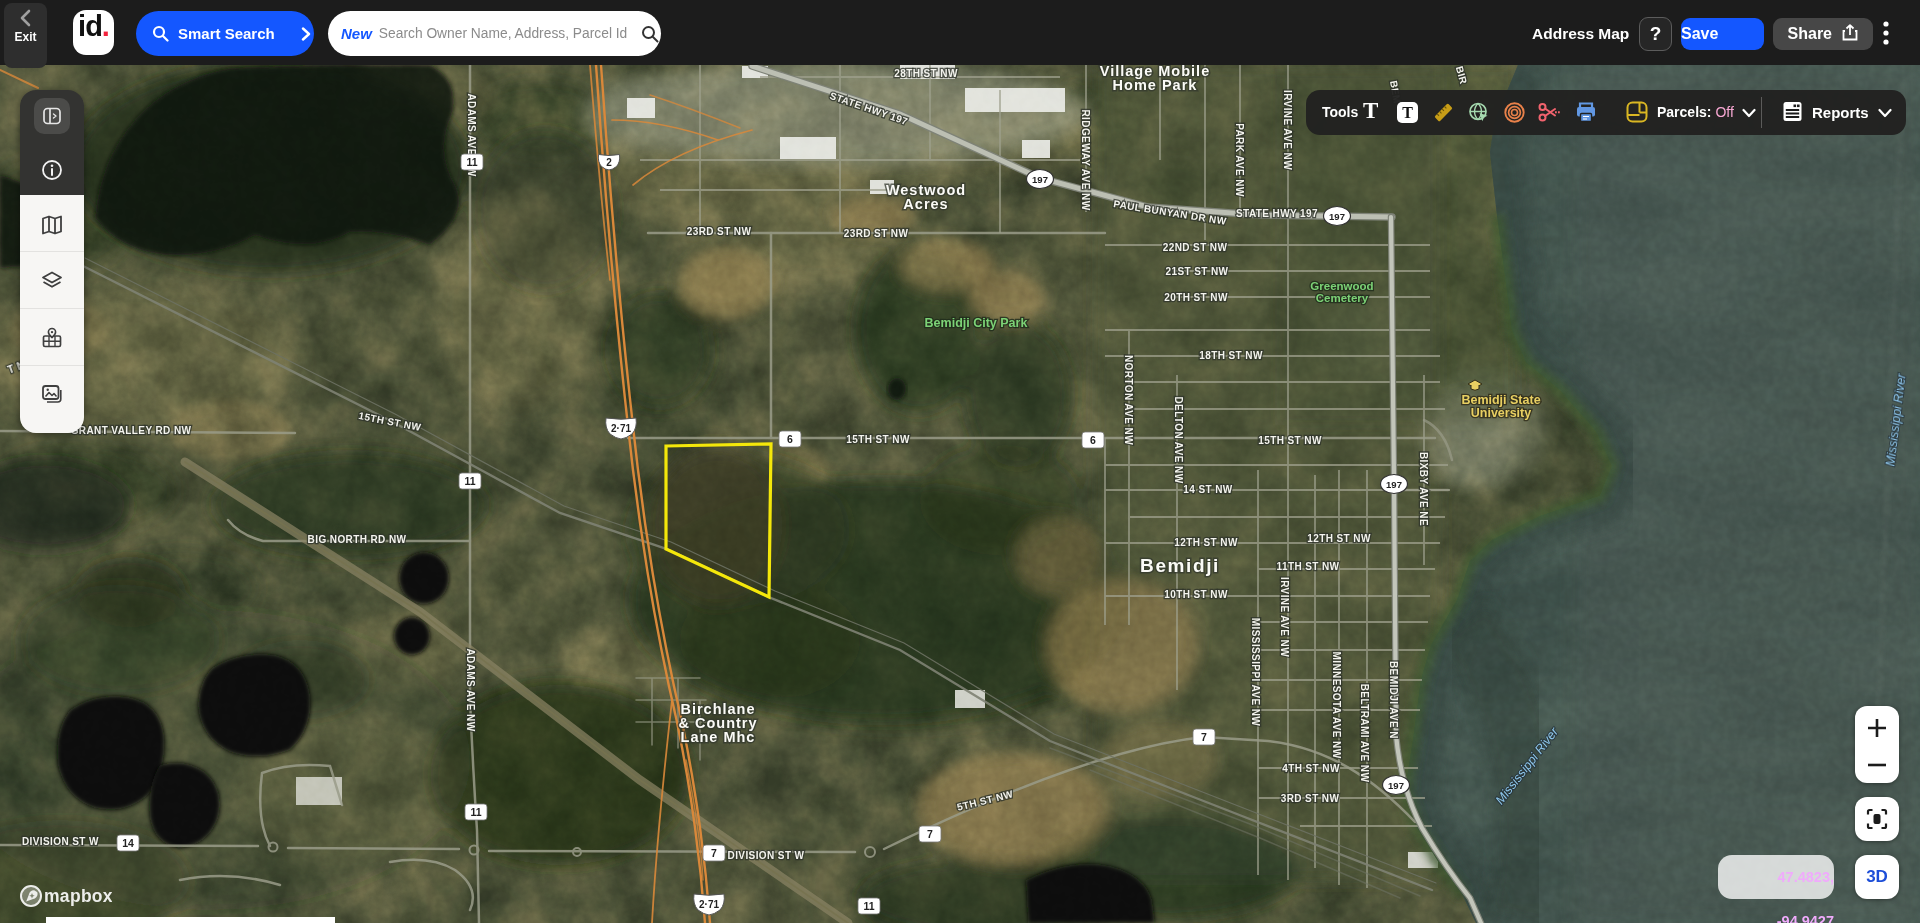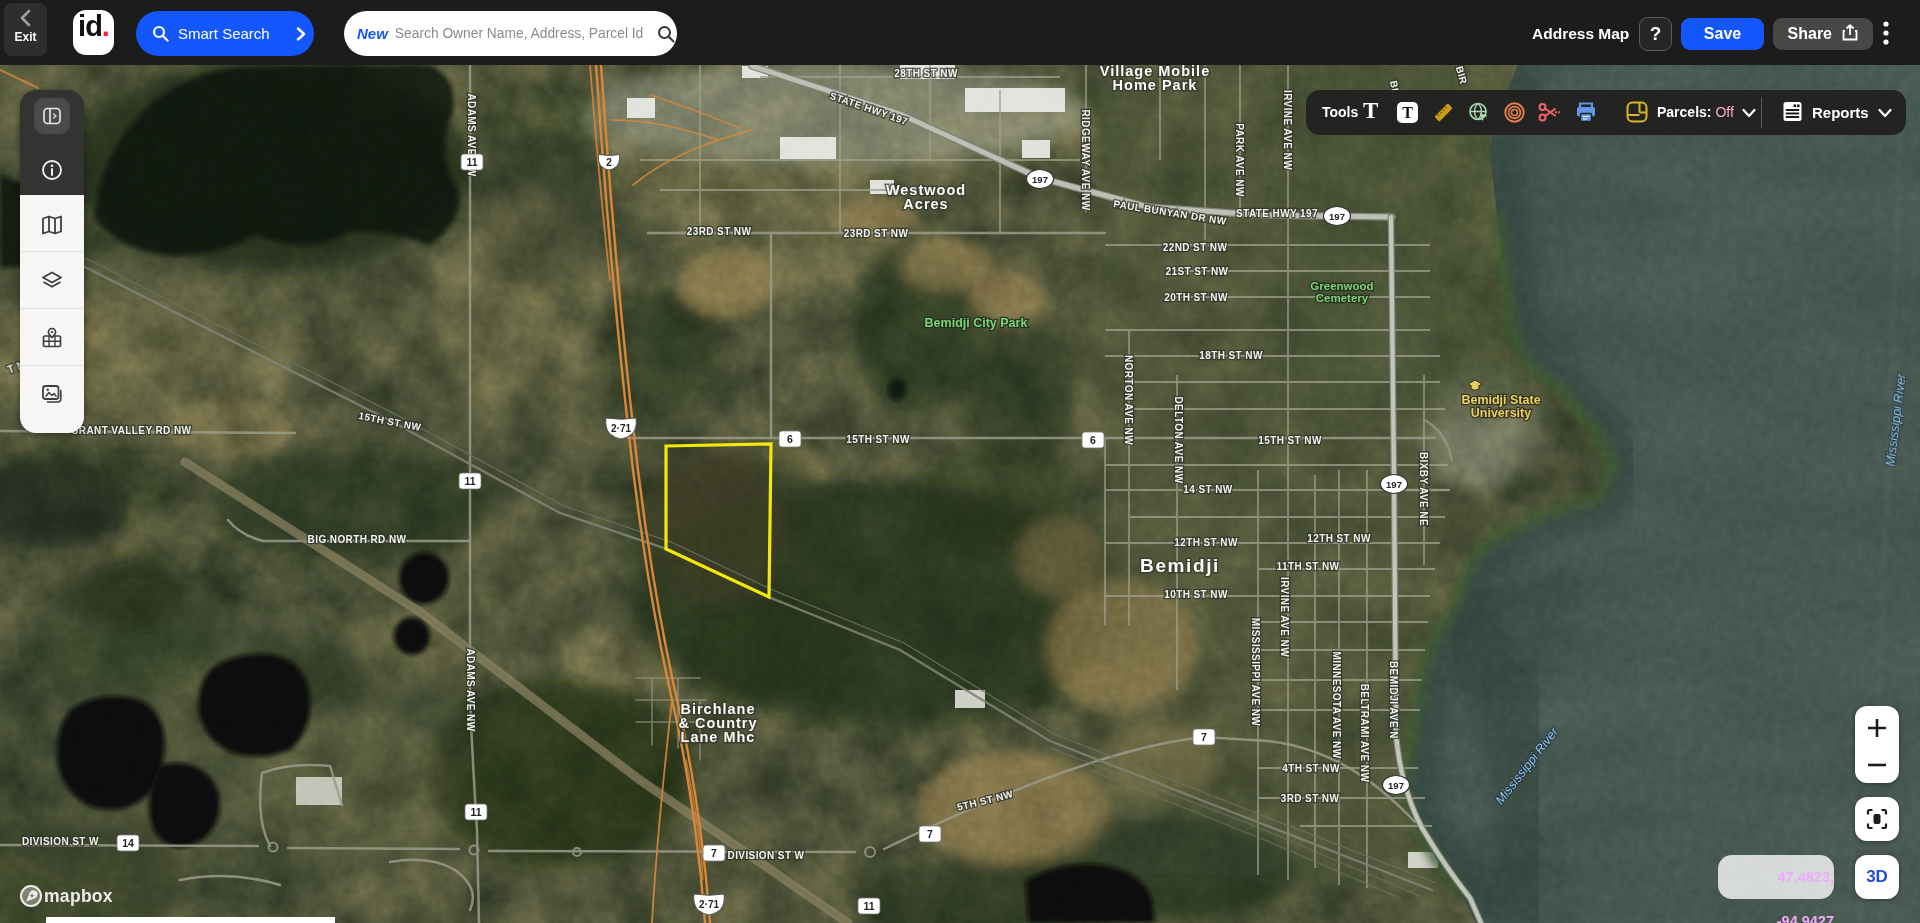--- a/index.html
+++ b/index.html
@@ -1,25 +1,25 @@
 <!DOCTYPE html>
 <html><head>
 <meta charset="utf-8">
 <style>
   html,body{margin:0;padding:0;width:1920px;height:923px;overflow:hidden;background:#10120e;font-family:"Liberation Sans",sans-serif;}
   .abs{position:absolute}
   #exitbtn,#logo,#smartsearch,#searchbox,#previewmap,#helpbtn,#savebtn,#sharebtn{z-index:51}
   #topbar{position:absolute;left:0;top:0;width:1920px;height:65px;background:#1c1c1c;z-index:50}
-  #exitbtn{position:absolute;left:4px;top:3px;width:43px;height:53px;background:#2e2e2e;border-radius:8px;color:#fff;text-align:center}
+  #exitbtn{position:absolute;left:4px;top:3px;width:43px;height:65px;background:#2e2e2e;border-radius:8px;color:#fff;text-align:center}
   #logo{position:absolute;left:73px;top:10px;width:41px;height:45px;background:#fff;border-radius:13px;display:flex;align-items:flex-start;justify-content:center;font-weight:bold;font-size:29px;color:#111;letter-spacing:-1px}
   #smartsearch{position:absolute;left:136px;top:11px;width:178px;height:45px;background:#1457ff;border-radius:23px;display:flex;align-items:center;color:#fff}
-  #searchbox{position:absolute;left:344px;top:11px;width:333px;height:45px;background:#fff;border-radius:23px;display:flex;align-items:center}
+  #searchbox{position:absolute;left:328px;top:11px;width:333px;height:45px;background:#fff;border-radius:23px;display:flex;align-items:center}
   #previewmap{position:absolute;left:1532px;top:25px;color:#fff;font-size:15.5px;font-weight:bold}
   #helpbtn{position:absolute;left:1639px;top:17px;width:31px;height:32px;background:#262626;border:1.5px solid #5c5c5c;border-radius:9px;color:#fff;font-size:19px;font-weight:bold;text-align:center;line-height:31px}
-  #savebtn{position:absolute;left:1681px;top:18px;width:83px;height:32px;background:#1457ff;border-radius:9px;color:#fff;font-size:16px;font-weight:bold;text-align:center;line-height:32px}
+  #savebtn{position:absolute;left:1681px;top:18px;width:83px;height:32px;background:#1457ff;border-radius:9px;color:#fff;font-size:16px;font-weight:bold;text-align:left;line-height:32px}
   #sharebtn{position:absolute;left:1773px;top:18px;width:100px;height:32px;background:#474747;border-radius:9px;color:#fff;font-size:16px;font-weight:bold;text-align:center;line-height:32px}
   .ctrlbtn{position:absolute;width:44px;background:#fff;border-radius:12px;box-shadow:0 1px 4px rgba(0,0,0,.4);z-index:40}
   #coordpill{position:absolute;left:1718px;top:855px;width:116px;height:44px;background:rgba(255,255,255,.78);border-radius:14px;color:#f0abfc;font-size:14.5px;font-weight:bold;text-align:right;line-height:44px;z-index:40}
   #mapboxlogo{position:absolute;left:20px;top:884px;z-index:40;color:rgba(255,255,255,.9)}
   #attrib{position:absolute;left:46px;top:917px;width:289px;height:6px;background:#fff;z-index:39}
 </style>
 </head>
 <body>
 
 <div id="mapwrap" class="abs" style="left:0;top:0;width:1920px;height:923px">
@@ -506,21 +506,21 @@
   <div style="font-size:12px;font-weight:bold;margin-top:-1px">Exit</div>
 </div>
 
 <div id="logo">id<span style="color:#f3223c">.</span></div>
 
 <div id="smartsearch">
   <svg width="17" height="17" style="margin-left:16px" viewBox="0 0 17 17">
       <circle cx="7" cy="7" r="5" fill="none" stroke="#fff" stroke-width="2.2"></circle>
       <path d="M11 11 L15.5 15.5" stroke="#fff" stroke-width="2.2" stroke-linecap="round"></path>
     </svg>
-  <span style="font-size:15px;font-weight:normal;margin-left:9px">Smart Search</span>
+  <span style="font-size:15px;font-weight:bold;margin-left:9px">Smart Search</span>
   <svg width="14" height="14" style="margin-left:24px" viewBox="0 0 14 14">
       <path d="M4 1.5 L10 7 L4 12.5" fill="none" stroke="#fff" stroke-width="2.4" stroke-linecap="round" stroke-linejoin="round"></path>
     </svg>
 </div>
 
 <div id="searchbox">
   <span style="margin-left:13px;font-size:15px;font-weight:bold;font-style:italic;color:#1457ff">New</span>
   <span style="margin-left:7px;font-size:13.8px;color:#8b8b8b;white-space:nowrap">Search Owner Name, Address, Parcel Id</span>
   <svg width="18" height="18" style="margin-left:14px" viewBox="0 0 18 18">
       <circle cx="7.5" cy="7.5" r="5.5" fill="none" stroke="#333" stroke-width="2"></circle>

